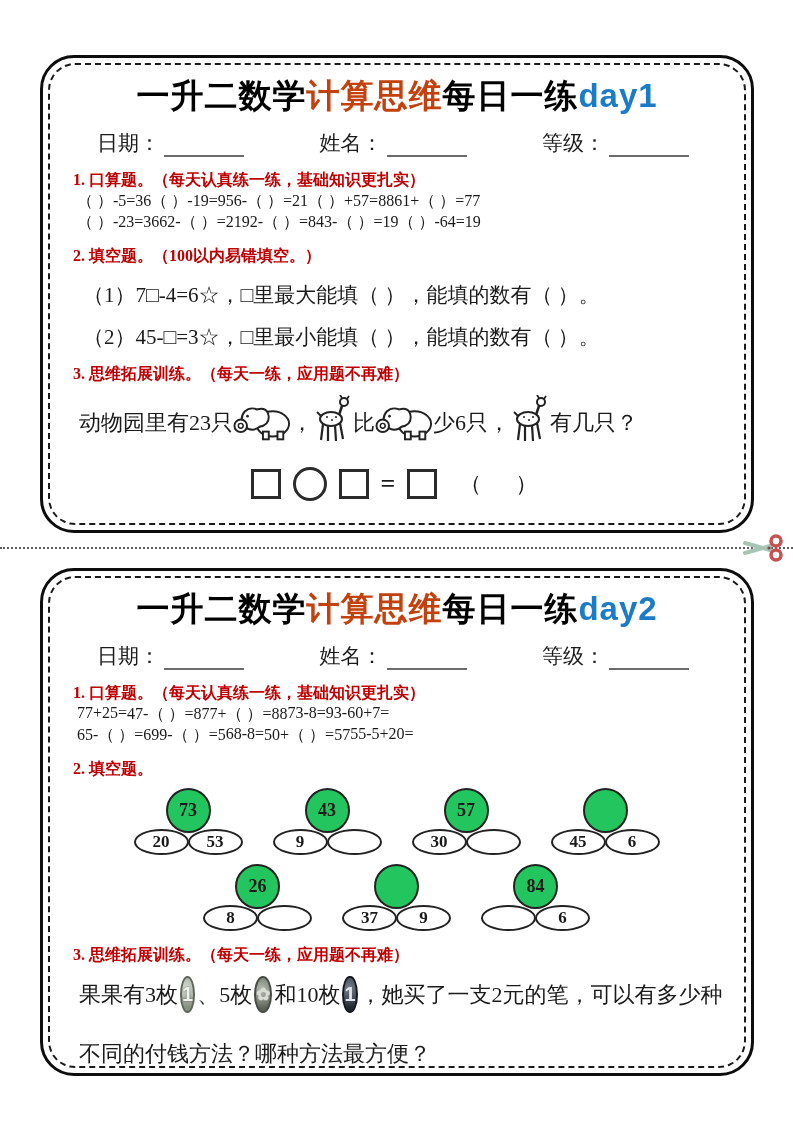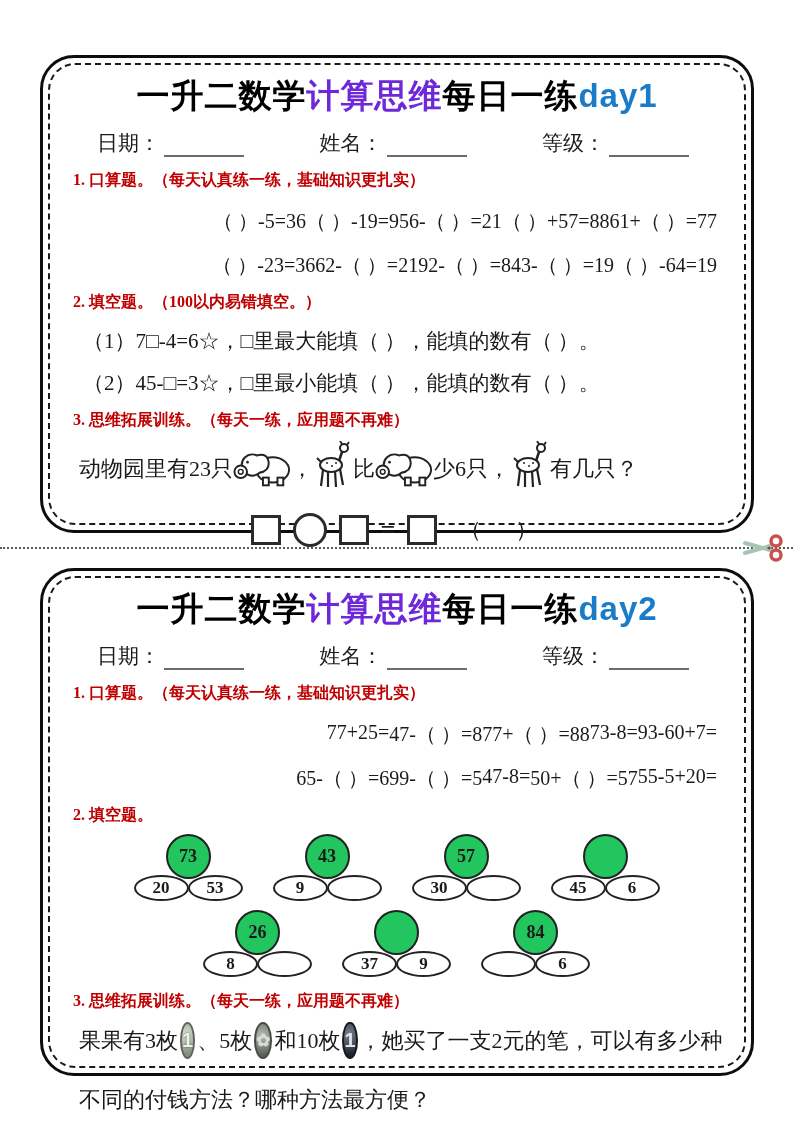--- a/index.html
+++ b/index.html
@@ -8,30 +8,30 @@
   .page { position:relative; width:793px; height:1122px; background:#fff; overflow:hidden; }
 
   
   .card { position:absolute; left:40px; width:714px; border:3px solid #0d0d0d; border-radius:34px; background:#fff; }
   .card::before { content:""; position:absolute; inset:5px; border:2px dashed #1a1a1a; border-radius:27px; pointer-events:none; }
   .card-inner { position:relative; z-index:1; padding:10px 30px 0 30px; }
   .card1 { top:55px; height:478px; }
   .card2 { top:568px; height:508px; }
 
   .title { text-align:center; font-family:"Liberation Sans", sans-serif; font-weight:800; font-size:33px; letter-spacing:1px; margin-top:6px; color:#000; }
-  .title .hl { color:#6d28d9; }
+  .title .hl { color:#c2410c; }
   .title .day { color:#1a7cc8; }
 
   .fields { display:flex; justify-content:space-between; margin-top:10px; padding:0 32px 0 24px; font-size:21px; }
   .field { display:flex; align-items:flex-end; }
   .blank { display:inline-block; width:80px; border-bottom:2px solid #6b6b6b; height:18px; margin-left:4px; }
 
   .heading { margin-top:13px; font-size:16px; font-weight:bold; color:#c00000; }
 
-  .oral-row { display:flex; justify-content:flex-end; margin-top:17px; padding:0 4px; font-size:20px; white-space:nowrap; }
+  .oral-row { display:flex; justify-content:flex-start; padding:0 4px; font-size:16px; white-space:nowrap; }
 
   .fill-item { margin-top:14px; padding-left:10px; font-size:21px; }
 
   .story { display:flex; align-items:center; margin-top:10px; padding-left:6px; font-size:22px; }
   .story .t { white-space:nowrap; }
   .icon-ele, .icon-deer { display:inline-block; }
 
   .answer-row { display:flex; align-items:center; justify-content:center; gap:12px; margin-top:16px; }
   .shape-square { width:30px; height:30px; border:3px solid #2b2b2b; background:#fff; }
   .shape-circle { width:34px; height:34px; border:3px solid #2b2b2b; border-radius:50%; background:#fff; }
@@ -217,21 +217,21 @@
       <div class="oral-row">
         <span>77+25=</span>
         <span>47-（  ）=8</span>
         <span>77+（  ）=88</span>
         <span>73-8=</span>
         <span>93-60+7=</span>
       </div>
       <div class="oral-row">
         <span>65-（  ）=6</span>
         <span>99-（  ）=5</span>
-        <span>47-8=</span>
+        <span>68-8=</span>
         <span>50+（  ）=57</span>
         <span>55-5+20=</span>
       </div>
 
       <div class="heading">2. 填空题。</div>
 
       <div class="bond-row">
         <div class="bond">
           <div class="top">73</div>
           <div class="bl">20</div>

